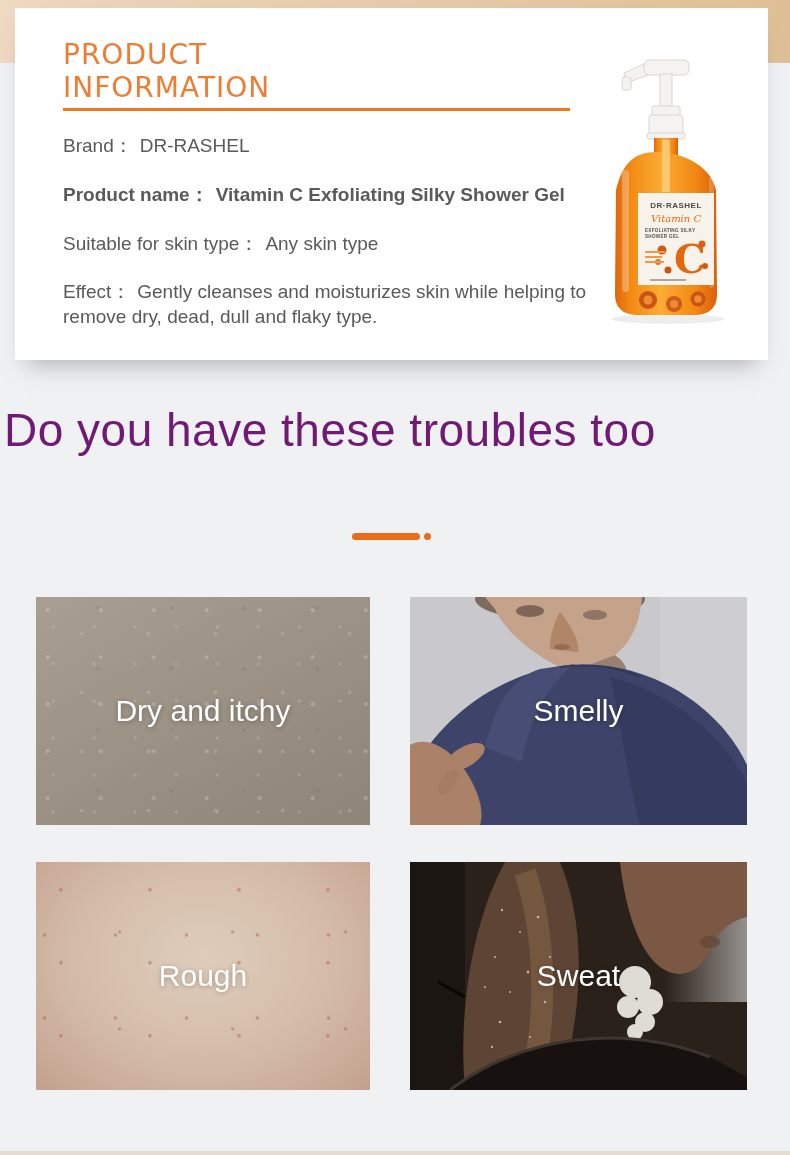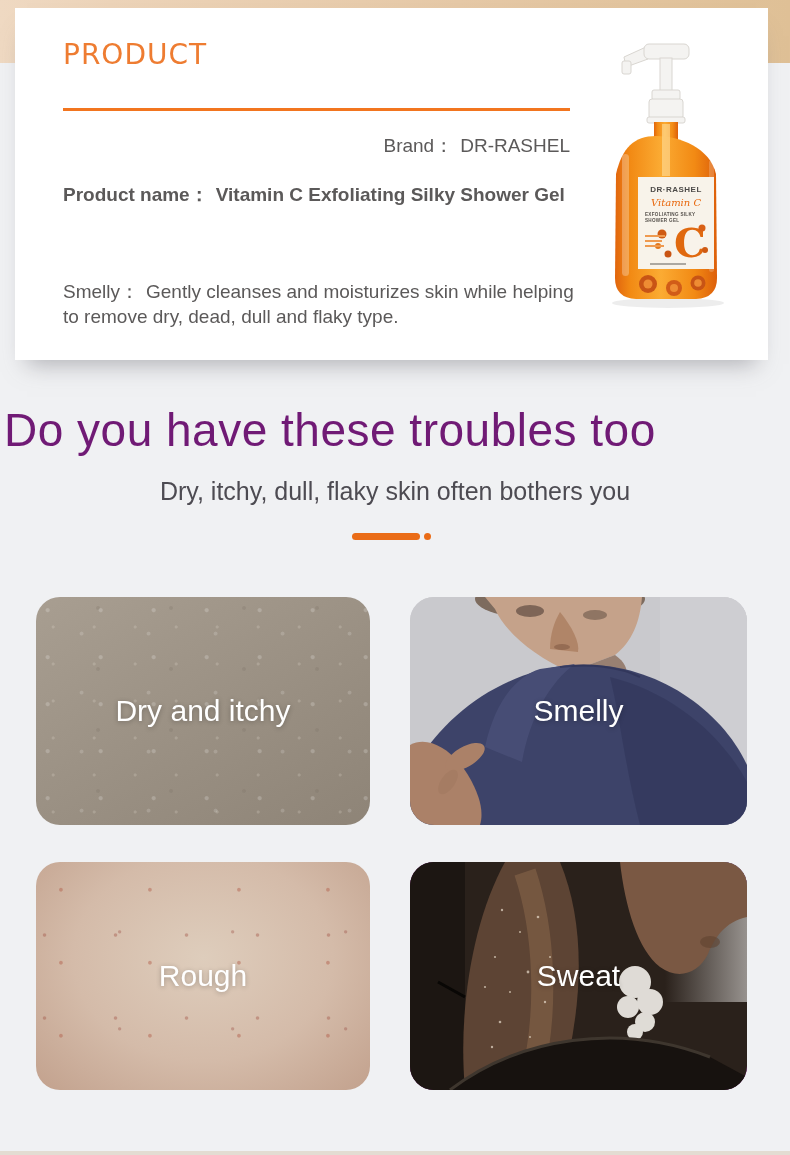--- a/index.html
+++ b/index.html
@@ -12,37 +12,37 @@
 
   
   .card{position:absolute;left:15px;top:0;width:753px;height:352px;background:#ffffff;
         box-shadow:0 16px 22px -12px rgba(110,110,118,.5);margin-top:8px;}
   .title{position:absolute;left:48px;top:30px;margin:0;font-family:"DejaVu Sans",sans-serif;
          font-size:28px;line-height:33px;font-weight:400;color:#ee7c31;letter-spacing:1px;}
   .title span{display:block;}
   .rule{position:absolute;left:48px;top:100px;width:507px;height:3px;background:#f2751f;}
   .field{margin:0;font-size:19px;color:#5b5959;line-height:25px;}
   .flabel{margin-right:7px;}
-  .frow1{position:absolute;left:48px;top:125px;width:507px;display:flex;justify-content:flex-end;}
+  .frow1{position:absolute;left:48px;top:125px;width:507px;display:flex;justify-content:space-between;}
   .frow2{position:absolute;left:48px;top:174px;font-weight:bold;}
   .frow3{position:absolute;left:48px;top:223px;}
   .frow4{position:absolute;left:48px;top:272px;width:524px;line-height:24.5px;}
 
-  .bottle{position:absolute;left:583px;top:28px;width:160px;height:275px;}
+  .bottle{position:absolute;left:583px;top:44px;width:160px;height:275px;}
   .bottle svg{display:block;width:100%;height:100%;}
 
   
   .headline{position:absolute;left:0;top:399px;width:790px;margin:4px;text-align:left;
             font-size:46px;font-weight:400;color:#701a75;letter-spacing:.5px;}
   .subtitle{position:absolute;left:0;top:477px;width:790px;margin:0;text-align:center;
             font-size:25px;font-weight:400;color:#4d4b52;}
   .div-bar{position:absolute;left:352px;top:533px;width:68px;height:7px;border-radius:4px;background:#ea6c17;}
   .div-dot{position:absolute;left:424px;top:533px;width:7px;height:7px;border-radius:50%;background:#ea6c17;}
 
-  .photo{position:absolute;overflow:hidden;display:flex;align-items:center;justify-content:center;border-radius:24px;}
+  .photo{position:absolute;overflow:hidden;display:flex;align-items:center;justify-content:center;}
   .photo svg{position:absolute;left:0;top:0;width:100%;height:100%;}
   .photo figcaption{position:relative;z-index:2;color:#ffffff;font-size:30px;
                     text-shadow:0 1px 5px rgba(0,0,0,.28);}
   figure{margin:0;}
 
   .p-dry{left:36px;top:597px;width:334px;height:228px;
     background:
       radial-gradient(circle at 22% 28%, rgba(255,255,255,.20) 1.5px, transparent 2.6px),
       radial-gradient(circle at 68% 62%, rgba(255,255,255,.16) 1.4px, transparent 2.4px),
       radial-gradient(circle at 42% 81%, rgba(232,226,214,.22) 1px, transparent 2px),
@@ -65,36 +65,40 @@
 </head>
 <body>
 
 <div class="page">
 
   <div class="top-band"></div>
 
   <section class="card">
     <h1 class="title">
       <span>PRODUCT</span>
+      <span>INFORMATION</span>
     </h1>
     <div class="rule"></div>
 
     <div class="frow1">
       <p class="field">
         <span class="flabel">Brand：</span><span>DR-RASHEL</span>
       </p>
     </div>
 
     <p class="field frow2">
       <span class="flabel">Product name：</span><span>Vitamin C Exfoliating Silky Shower Gel</span>
     </p>
 
+    <p class="field frow3">
+      <span class="flabel">Suitable for skin type：</span><span>Any skin type</span>
+    </p>
 
     <p class="field frow4">
-      <span class="flabel">Smelly：</span><span>Gently cleanses and moisturizes skin while helping to remove dry, dead, dull and flaky type.</span>
+      <span class="flabel">Effect：</span><span>Gently cleanses and moisturizes skin while helping to remove dry, dead, dull and flaky type.</span>
     </p>
 
     <div class="bottle">
       <svg viewBox="0 0 160 275">
         <defs>
           <linearGradient id="bodyGrad" x1="0" y1="0" x2="1" y2="0">
             <stop offset="0" stop-color="#e1650d"></stop>
             <stop offset=".15" stop-color="#f28a14"></stop>
             <stop offset=".45" stop-color="#fbab33"></stop>
             <stop offset=".78" stop-color="#f28a14"></stop>
@@ -145,21 +149,20 @@
           <circle cx="76" cy="252" r="8" fill="#d15c18"></circle>
             <circle cx="76" cy="252" r="4" fill="#ee8c33"></circle>
           <circle cx="100" cy="247" r="7.5" fill="#c85415"></circle>
             <circle cx="100" cy="247" r="3.8" fill="#ee8c33"></circle>
         </g>
       </svg>
     </div>
   </section>
 
   <h2 class="headline">Do you have these troubles too</h2>
-  <p class="subtitle">Dry, itchy, dull, flaky skin often bothers you</p>
   <div class="div-bar"></div>
   <div class="div-dot"></div>
 
   <figure class="photo p-dry">
     <figcaption>Dry and itchy</figcaption>
   </figure>
 
   <figure class="photo p-rough">
     <figcaption>Rough</figcaption>
   </figure>

